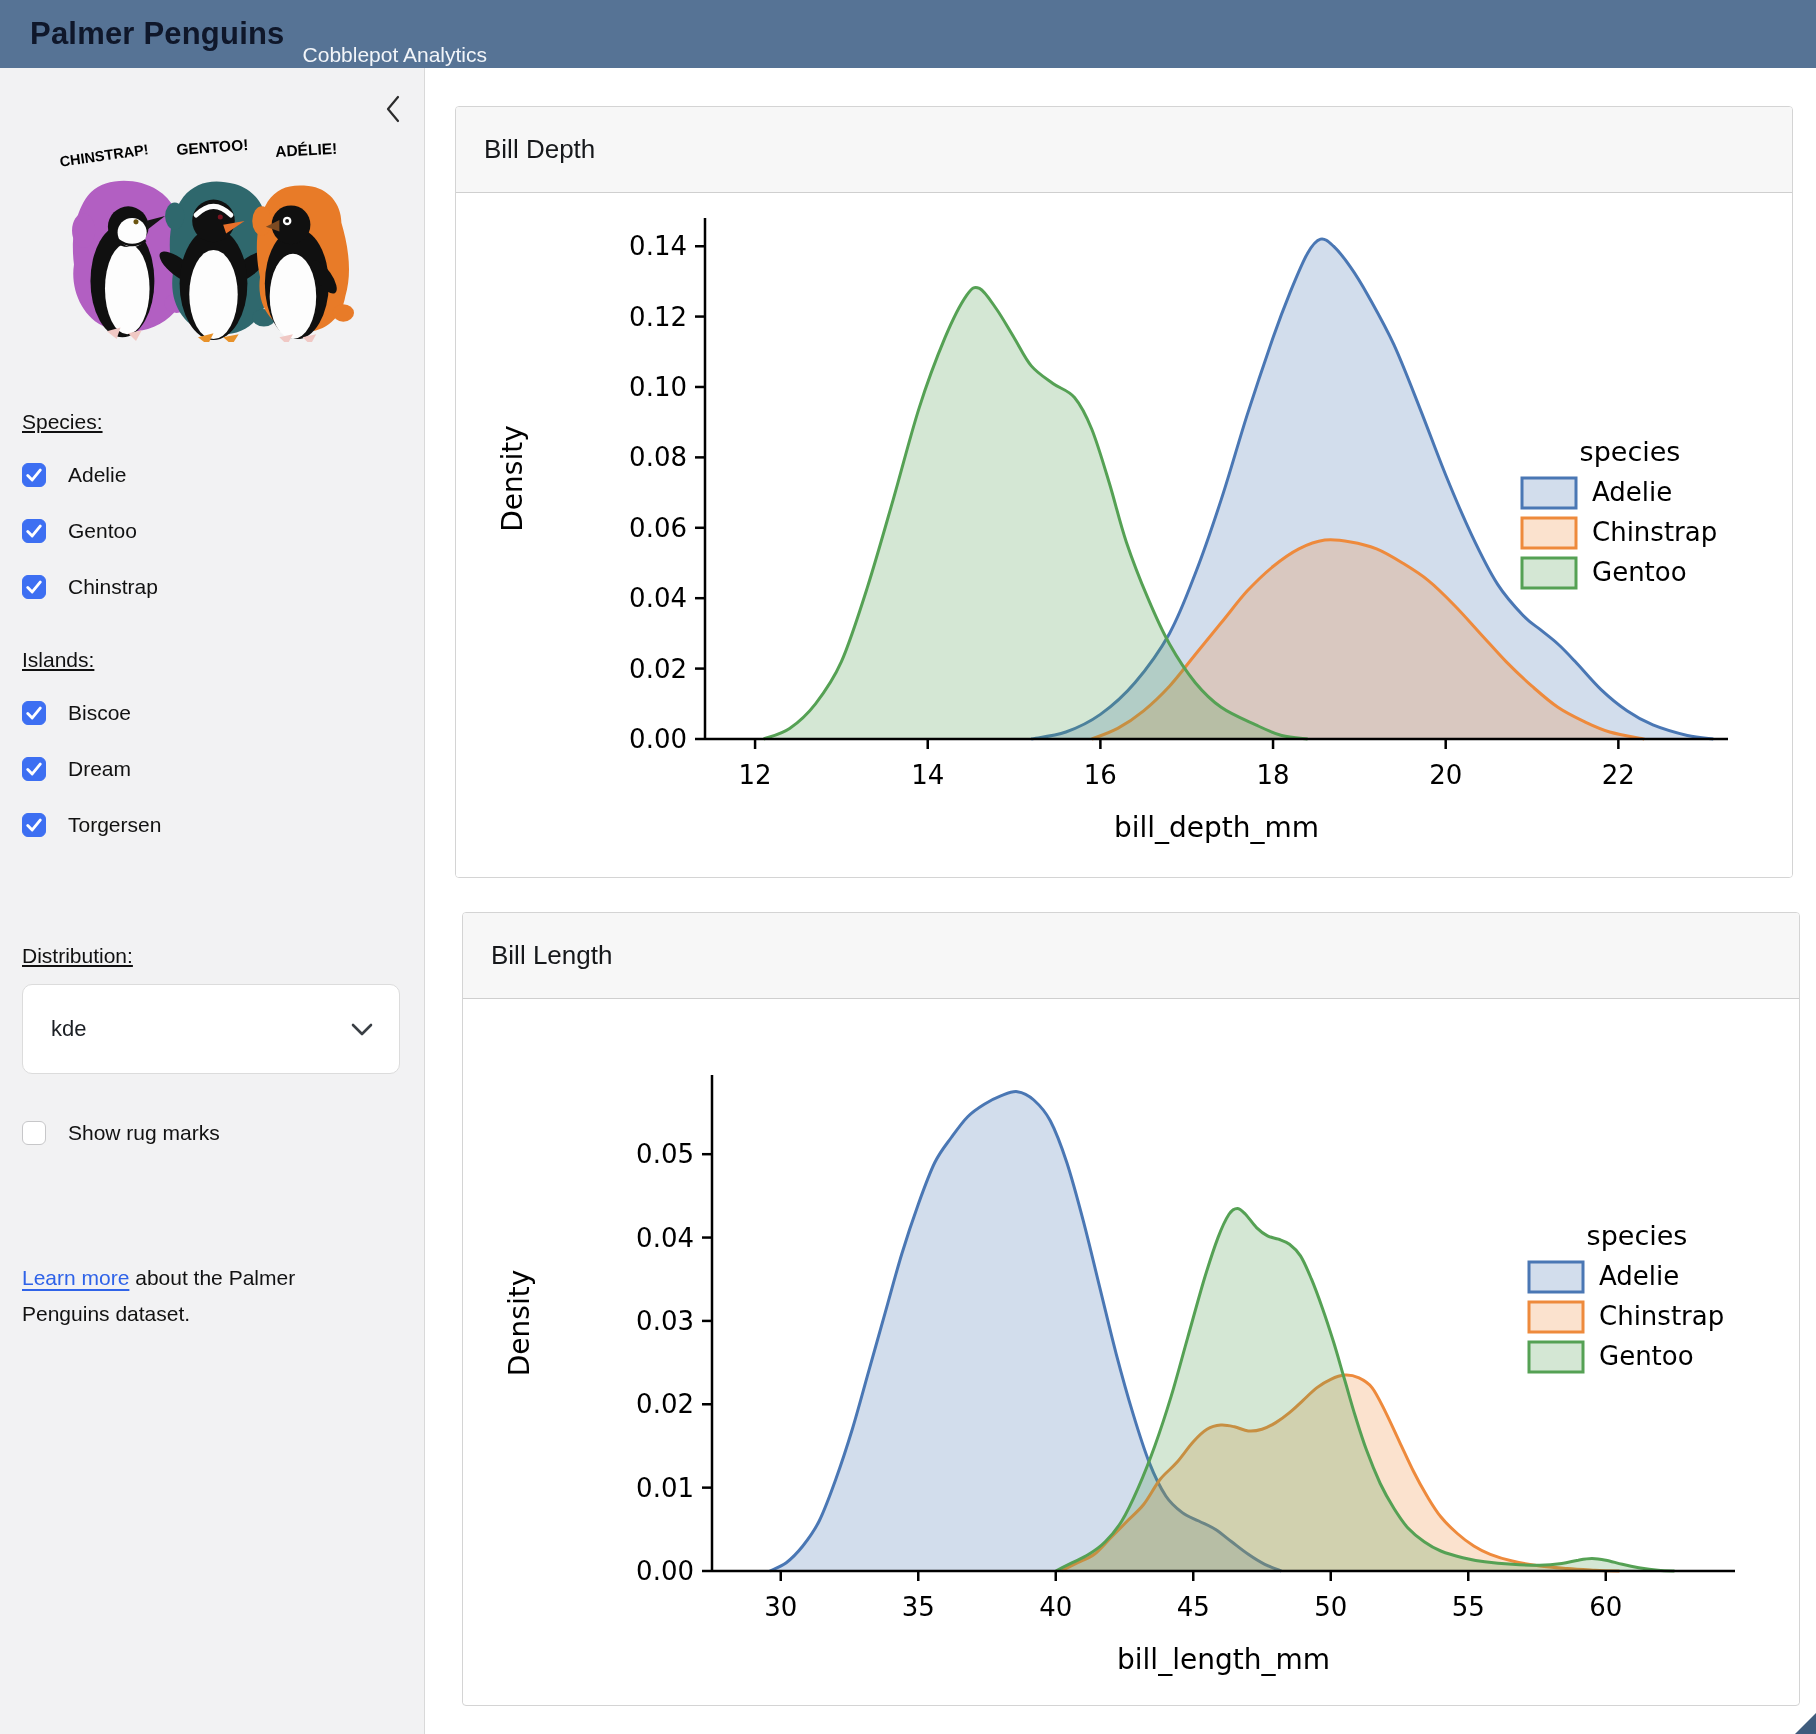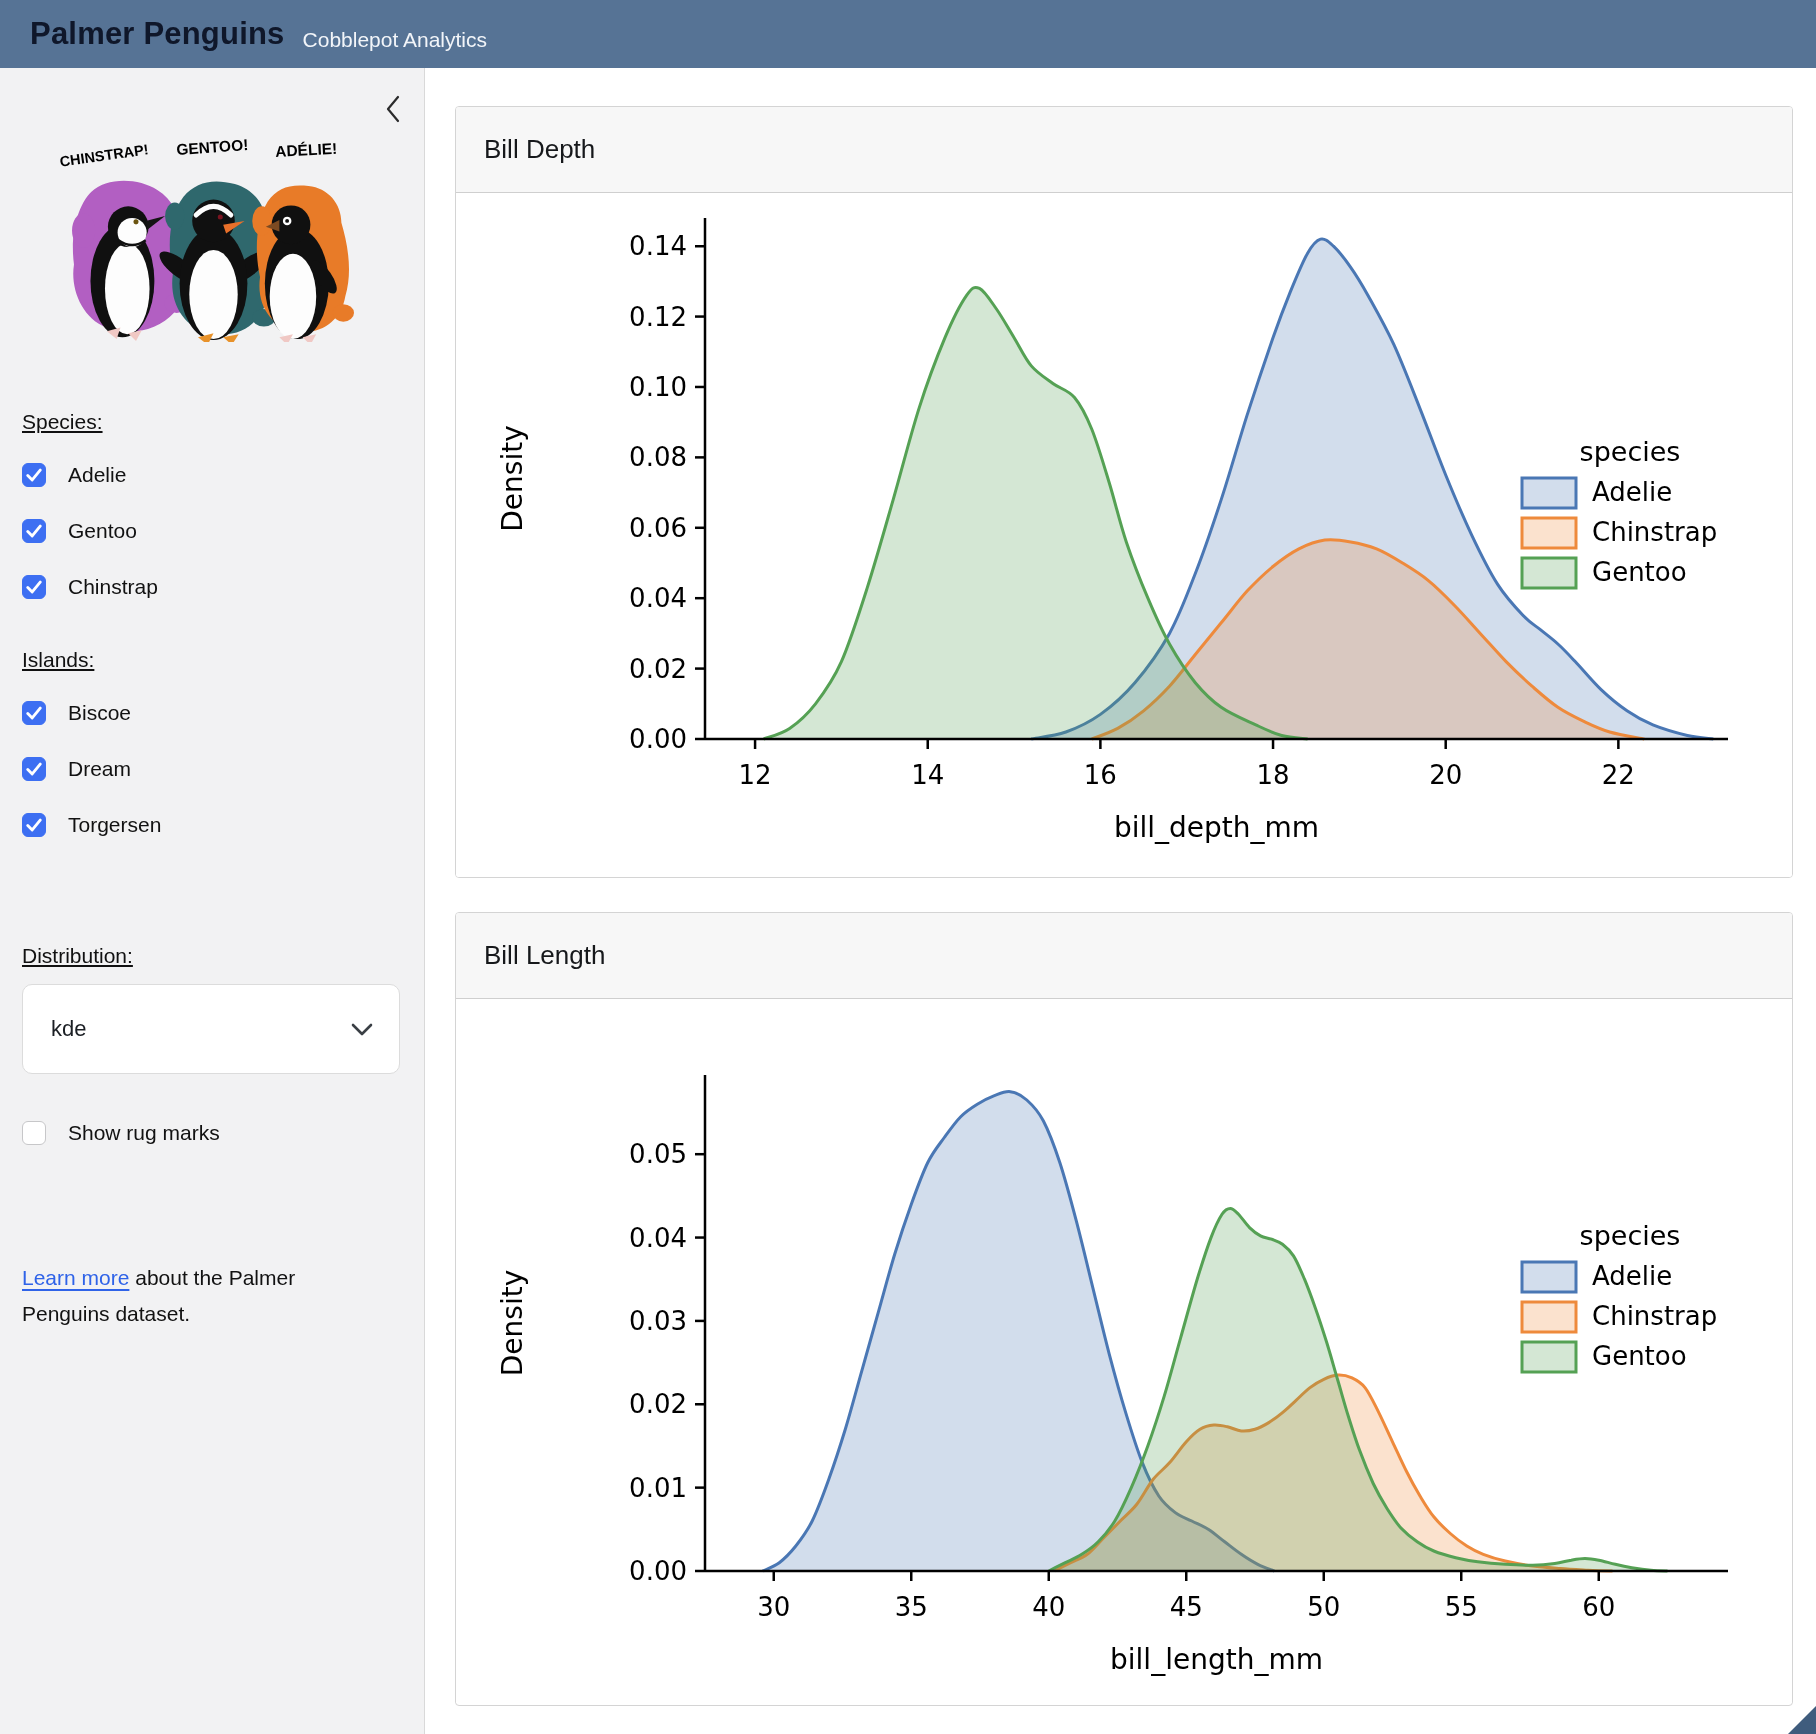--- a/index.html
+++ b/index.html
@@ -1,20 +1,20 @@
 <!DOCTYPE html>
 <html><head>
 <meta charset="utf-8">
 <style>
   * { margin:0; padding:0; box-sizing:border-box; }
   html,body { width:1816px; height:1734px; background:#fff; font-family:"Liberation Sans", sans-serif; overflow:hidden; }
 
   .app-header { height:68px; background:#567395; display:flex; align-items:center; padding-left:30px; gap:18px; }
   .app-title { color:#0f172a; font-size:31px; font-weight:600; letter-spacing:.2px; }
-  .app-subtitle { color:#f2f5f9; font-size:21px; font-weight:400; position:relative; top:6px; }
+  .app-subtitle { color:#f2f5f9; font-size:21px; font-weight:400; position:relative; top:21px; }
 
   .layout { display:flex; height:1666px; }
 
   .sidebar { width:425px; background:#f2f2f3; border-right:1px solid #d9d9d9; position:relative; padding:0 0 0 22px; flex:none; }
   .collapse-btn { position:absolute; top:24px; right:16px; width:30px; height:34px; cursor:pointer; display:flex; align-items:center; justify-content:center; }
   .artwork { margin-top:56px; margin-left:6px; }
 
   .side-label { font-size:21px; color:#111; margin-top:64px;text-decoration:underline; }
   .check-row { display:flex; align-items:center; gap:22px; margin-top:26px; height:30px; }
   .checkbox { width:24px; height:24px; border-radius:6px; background:#fff; border:1.5px solid #c7c7c9; display:flex; align-items:center; justify-content:center; flex:none; }
@@ -25,21 +25,21 @@
 
   .select-box { margin-top:16px; width:378px; height:90px; background:#fff; border:1px solid #dcdcdc; border-radius:10px; display:flex; align-items:center; justify-content:space-between; padding:0 26px 0 28px; cursor:pointer; }
   .select-value { font-size:22px; color:#1b1f24; }
 
   .rug-row { margin-top:44px; }
   .learn { margin-top:112px; font-size:21px; color:#121212; line-height:1.72; width:350px; }
   .learn a { color:#2f63e8; text-underline-offset:4px; }
 
   .main { flex:1; background:#fff; padding:38px 23px 0 30px; position:relative; }
   .card { width:1338px; border:1px solid #d4d4d4; border-radius:4px; background:#fff; overflow:hidden; }
-  .card + .card { margin-top:34px; }
+  .card + .card { margin-top:34px;margin-left:7px; }
   .card-header { height:86px; background:#f7f7f7; border-bottom:1px solid #cfcfcf; display:flex; align-items:center; padding-left:28px; }
   .card-title { font-size:26px; color:#16181b; }
   .card-body { background:#fff; }
   .chart-svg { display:block; }
   .chart-svg text { font-family:"DejaVu Sans", sans-serif; fill:#000; }
 
   .resize-corner { position:absolute; right:0; bottom:0; width:0; height:0; border-left:28px solid transparent; border-bottom:28px solid #3f5c7d; }
 </style>
 </head>
 <body>

